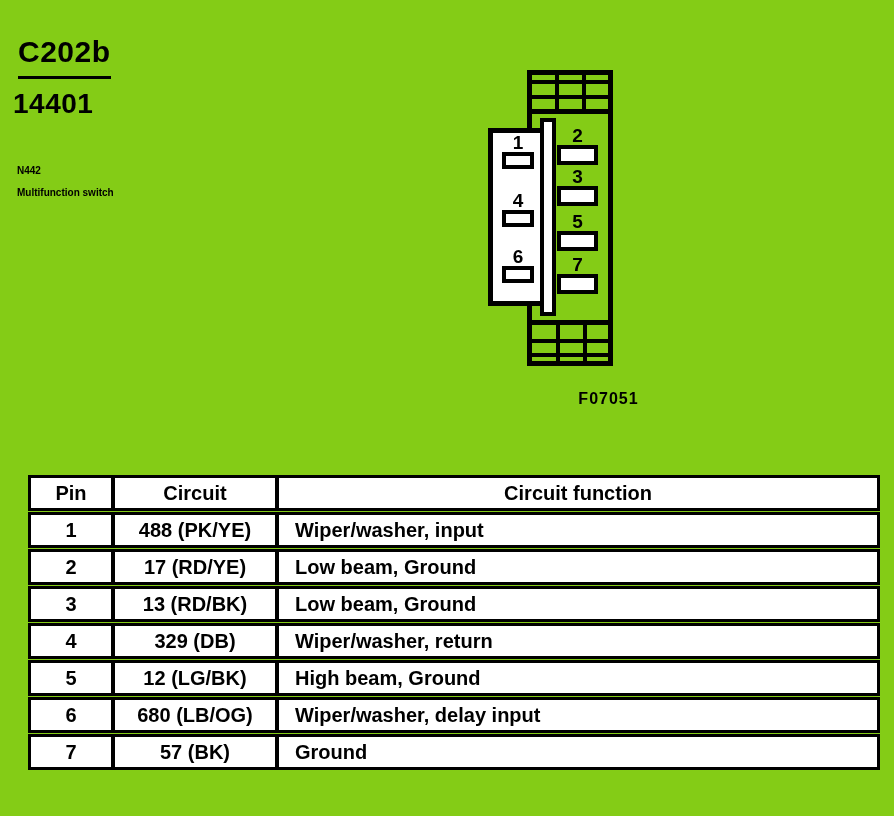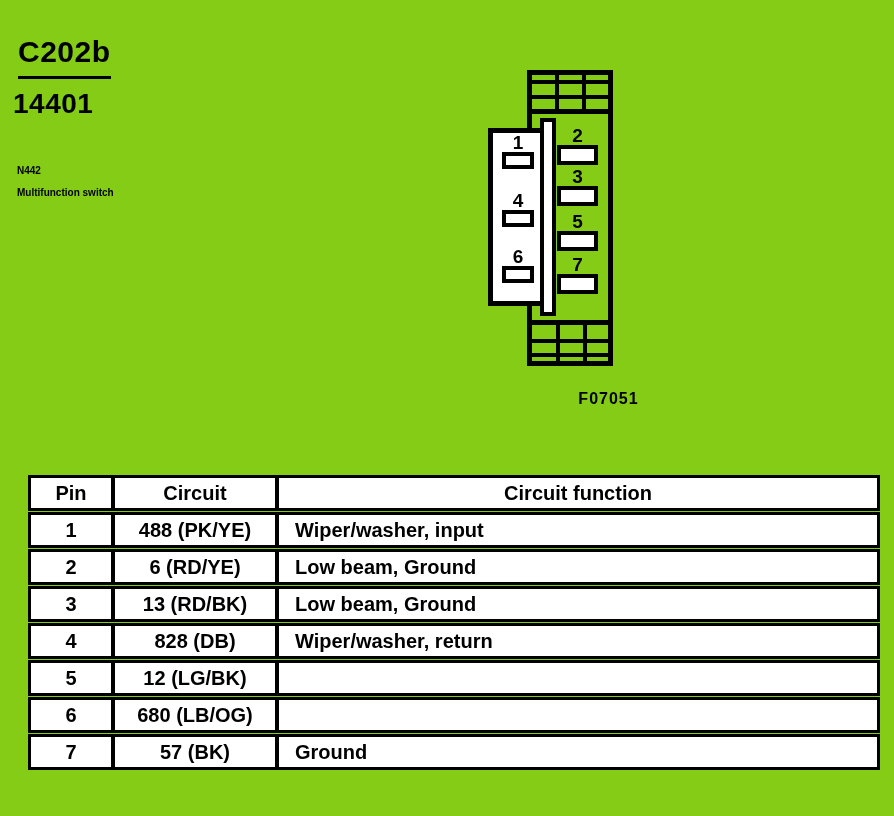--- a/index.html
+++ b/index.html
@@ -110,40 +110,42 @@
       <div class="cell c-func" style="justify-content:center;padding-left:0;">Circuit function</div>
     </div>
 
     <div class="trow">
       <div class="cell c-pin">1</div>
       <div class="cell c-circuit">488 (PK/YE)</div>
       <div class="cell c-func">Wiper/washer, input</div>
     </div>
     <div class="trow">
       <div class="cell c-pin">2</div>
-      <div class="cell c-circuit">6 (RD/YE)</div>
+      <div class="cell c-circuit">17 (RD/YE)</div>
       <div class="cell c-func">Low beam, Ground</div>
     </div>
     <div class="trow">
       <div class="cell c-pin">3</div>
       <div class="cell c-circuit">13 (RD/BK)</div>
       <div class="cell c-func">Low beam, Ground</div>
     </div>
     <div class="trow">
       <div class="cell c-pin">4</div>
-      <div class="cell c-circuit">828 (DB)</div>
+      <div class="cell c-circuit">329 (DB)</div>
       <div class="cell c-func">Wiper/washer, return</div>
     </div>
     <div class="trow">
       <div class="cell c-pin">5</div>
       <div class="cell c-circuit">12 (LG/BK)</div>
+      <div class="cell c-func">High beam, Ground</div>
     </div>
     <div class="trow">
       <div class="cell c-pin">6</div>
       <div class="cell c-circuit">680 (LB/OG)</div>
+      <div class="cell c-func">Wiper/washer, delay input</div>
     </div>
     <div class="trow">
       <div class="cell c-pin">7</div>
       <div class="cell c-circuit">57 (BK)</div>
       <div class="cell c-func">Ground</div>
     </div>
   </div>
 
 </div>
 

